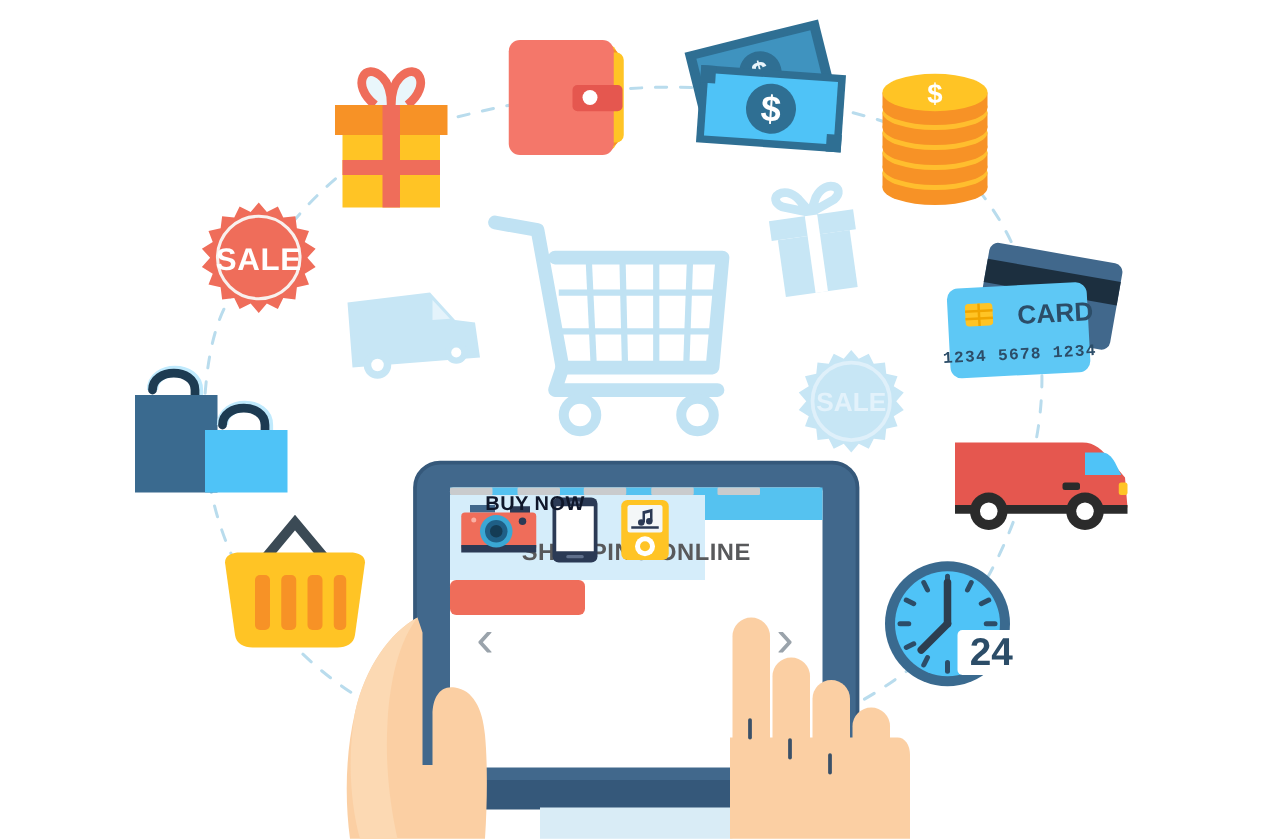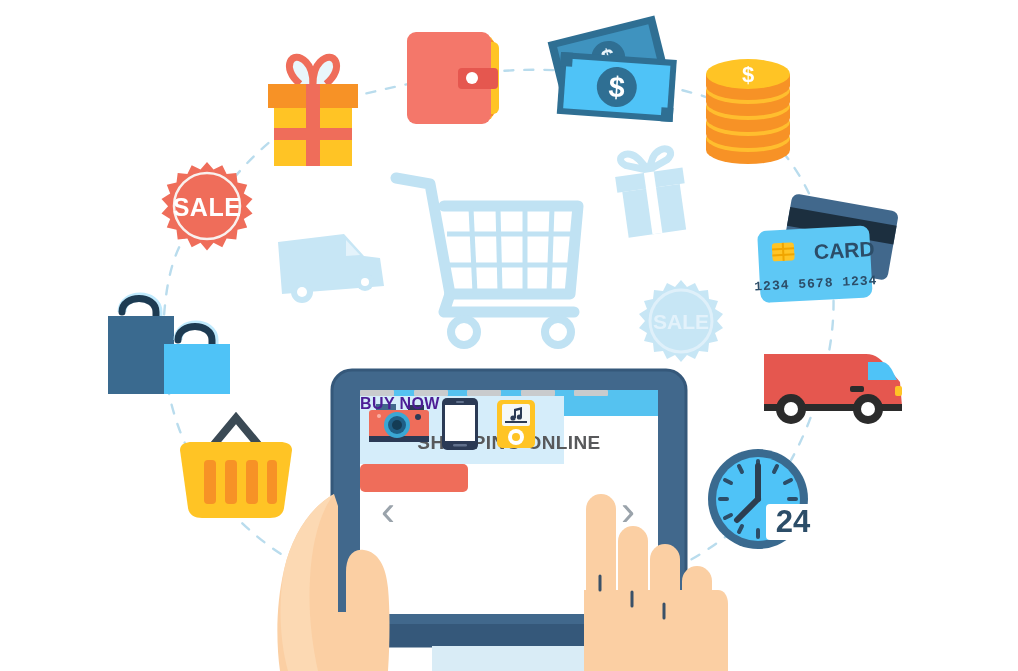--- a/index.html
+++ b/index.html
@@ -287,22 +287,22 @@
           <circle cx="17" cy="19" r="2.6"></circle>
           <circle cx="23.4" cy="18" r="2.6"></circle>
           <path d="M 9 22 L 31 22 L 31 24 L 9 24 Z"></path>
         </g>
         <circle cx="20" cy="38" r="8" fill="#ffffff"></circle>
         <circle cx="20" cy="38" r="4" fill="#ffc425"></circle>
       </svg>
     </div>
 
     <div style="left:87px;top:176px;width:108px;height:28px;background:#ef6d5a;border-radius:5px;">
-      <span class="lbl" style="left:0;top:0;width:108px;height:28px;line-height:28px;text-align:left;
-                   color:#4c1d95;font-size:16px;font-weight:bold;letter-spacing:0.4px;
+      <span class="lbl" style="left:0;top:0;width:108px;height:28px;line-height:28px;text-align:right;
+                   color:#0f172a;font-size:16px;font-weight:bold;letter-spacing:0.4px;
                    font-family:'Liberation Sans',sans-serif;">BUY NOW</span>
     </div>
   </div>
 
   <svg style="left:272px;top:492px;width:180px;height:179px;" viewBox="0 0 180 179">
     <path d="M 62 2 C 40 14, 20 42, 12 78 C 4 112, 4 150, 8 179
              L 116 179 C 118 148, 118 118, 116 96
              C 114 74, 106 60, 92 58 C 80 56, 74 66, 74 80 L 74 120
              L 66 120 L 66 14 Z" fill="#fbcfa3"></path>
     <path d="M 62 2 C 48 20, 40 50, 38 86 C 36 120, 40 152, 46 179

